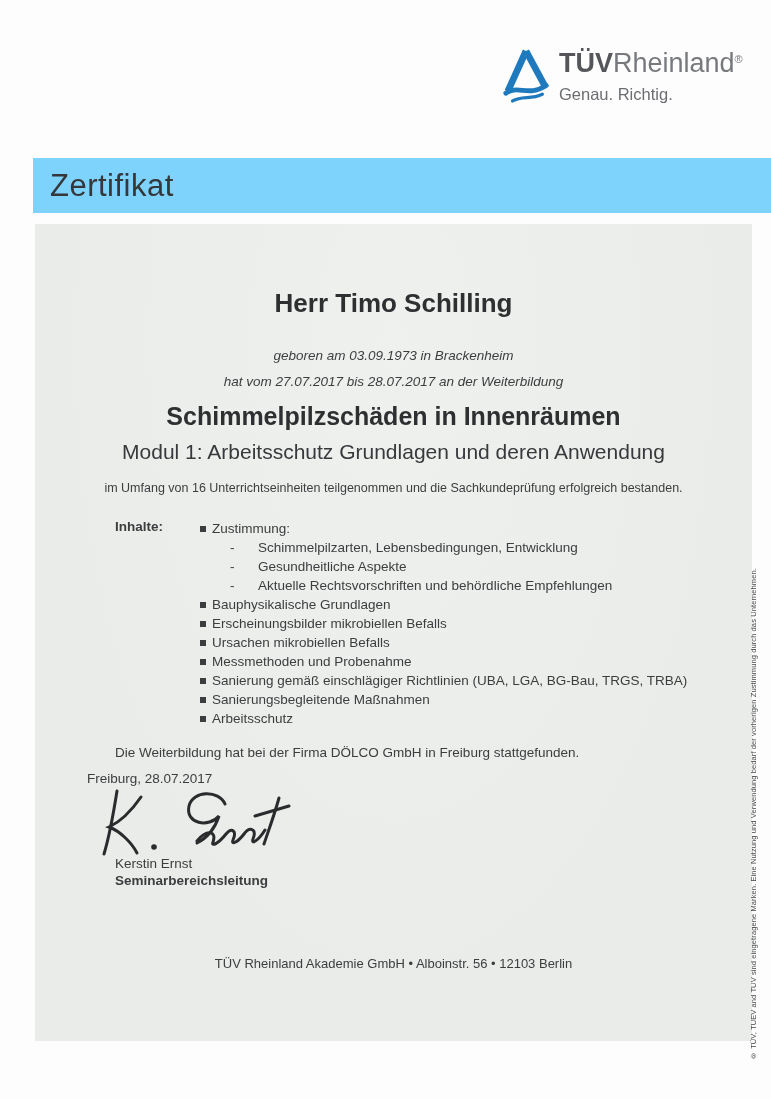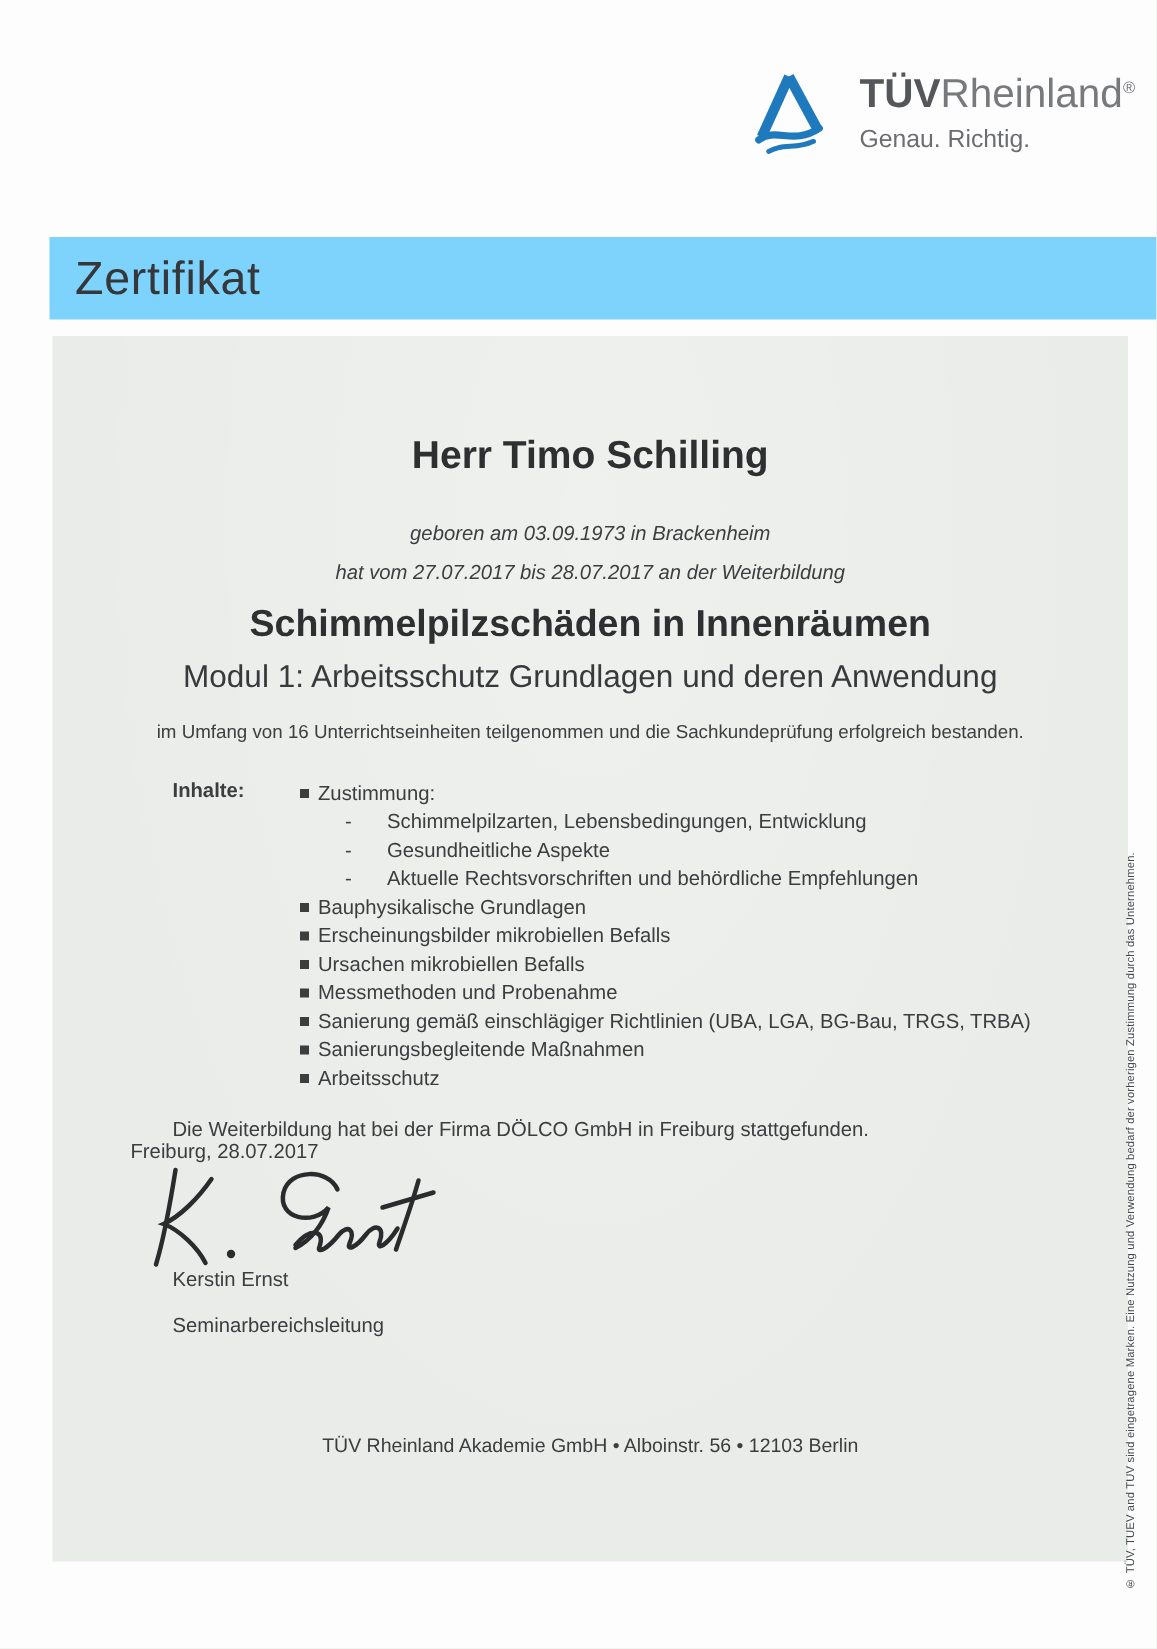--- a/index.html
+++ b/index.html
@@ -3,21 +3,21 @@
 <meta charset="utf-8">
 <style>
   html,body{margin:0;padding:0;}
   body{
     width:771px;height:1099px;position:relative;overflow:hidden;
     background:#fdfdfd;
     font-family:"Liberation Sans", sans-serif;
     color:#3a3a3a;
   }
   
-  .logo{position:absolute;top:44px;left:502px;display:flex;align-items:flex-start;gap:23px;}
+  .logo{position:absolute;top:44px;left:502px;display:flex;align-items:flex-start;gap:9px;}
   .logo-mark{width:48px;height:58px;margin-top:2px;}
   .logo-text-col{display:flex;flex-direction:column;}
   .logo-main{font-size:27px;line-height:30px;white-space:nowrap;}
   .logo-tuv{font-weight:bold;color:#54565a;}
   .logo-rh{color:#77797d;}
   .logo-reg{font-size:11px;color:#77797d;vertical-align:9px;}
   .logo-tagline{font-size:16.5px;color:#6b6d71;margin-top:7px;}
   
   .banner{position:absolute;top:158px;left:33px;right:0;height:55px;
     background:#7dd3fc;display:flex;align-items:center;}
@@ -37,24 +37,24 @@
   .scope{margin-top:17px;text-align:center;font-size:12.5px;color:#3c3e40;}
   
   .contents{display:flex;margin-top:24px;padding-left:80px;font-size:13.5px;color:#3b3d3f;}
   .contents-label{font-weight:bold;width:85px;flex:0 0 85px;}
   .bullet-row{display:flex;align-items:baseline;line-height:19px;}
   .sq{width:6px;height:6px;background:#3b3d3f;display:inline-block;margin-right:6px;flex:0 0 6px;position:relative;top:-1px;}
   .sub-row{display:flex;padding-left:30px;line-height:19px;}
   .dash{width:28px;flex:0 0 28px;}
   
   .venue{margin-top:17px;padding-left:80px;font-size:13.5px;color:#3b3d3f;}
-  .place-date{padding-left:52px;font-size:13.5px;color:#3b3d3f;}
+  .place-date{margin-top:11px;padding-left:52px;font-size:13.5px;color:#3b3d3f;}
   .signature{margin:-2px 0 0 52px;width:238px;height:80px;display:block;}
   .signer-name{padding-left:80px;font-size:13.5px;color:#3b3d3f;margin-top:-8px;}
-  .signer-role{padding-left:80px;font-size:13.5px;color:#3b3d3f;margin-top:16px;}
+  .signer-role{padding-left:80px;font-size:13.5px;color:#3b3d3f;margin-top:2px;font-weight:bold;}
   .doc-footer{position:absolute;top:732px;left:0;width:100%;text-align:center;font-size:13px;color:#3b3d3f;}
   
   .side-note{position:absolute;left:749px;top:586px;height:474px;width:16px;
     writing-mode:vertical-rl;transform:rotate(180deg);
     font-size:7.5px;color:#46484a;white-space:nowrap;letter-spacing:.1px;}
 </style>
 </head>
 <body>
 
 <div class="logo">

